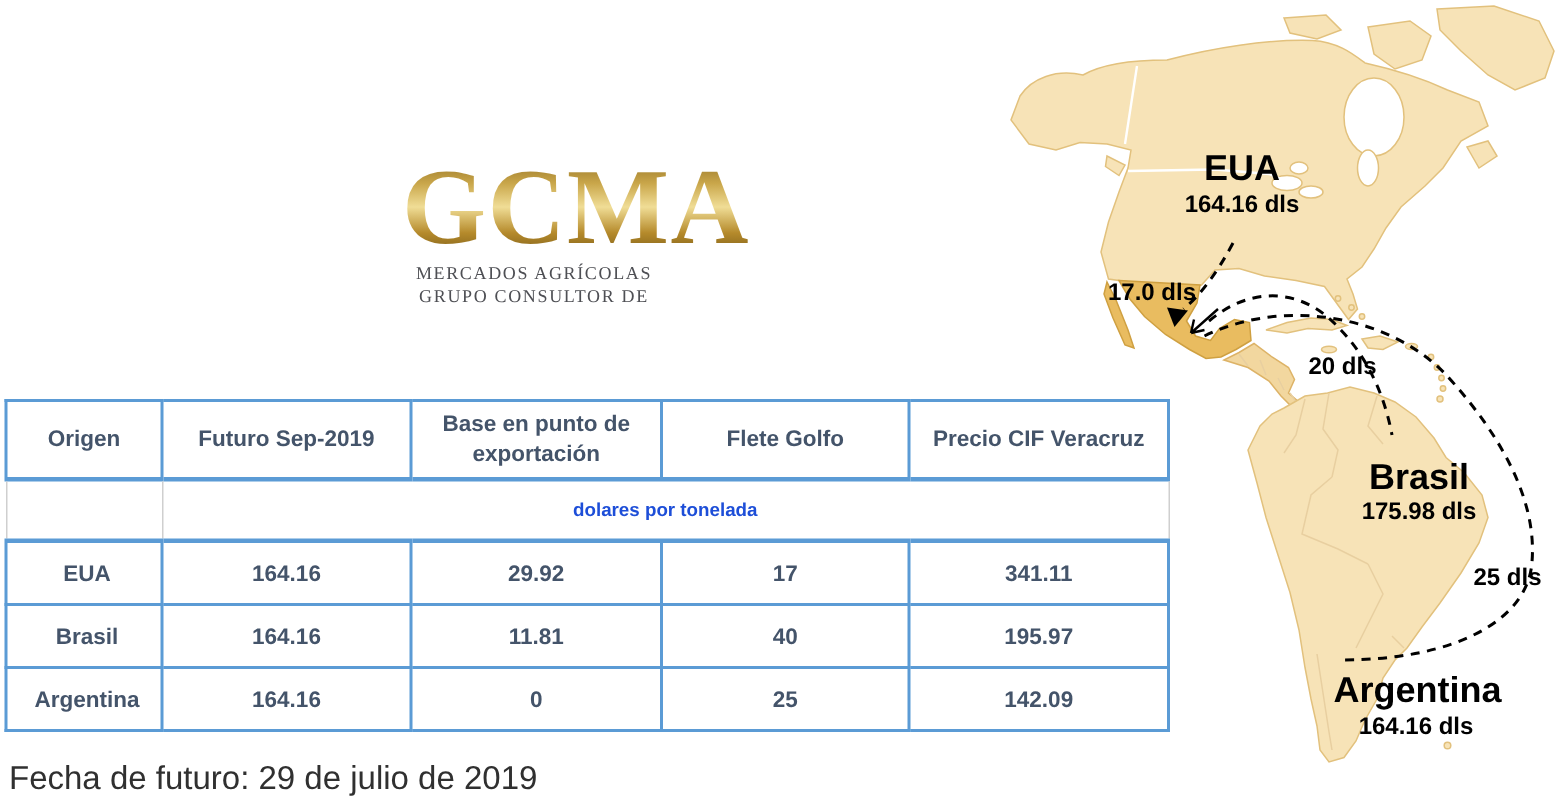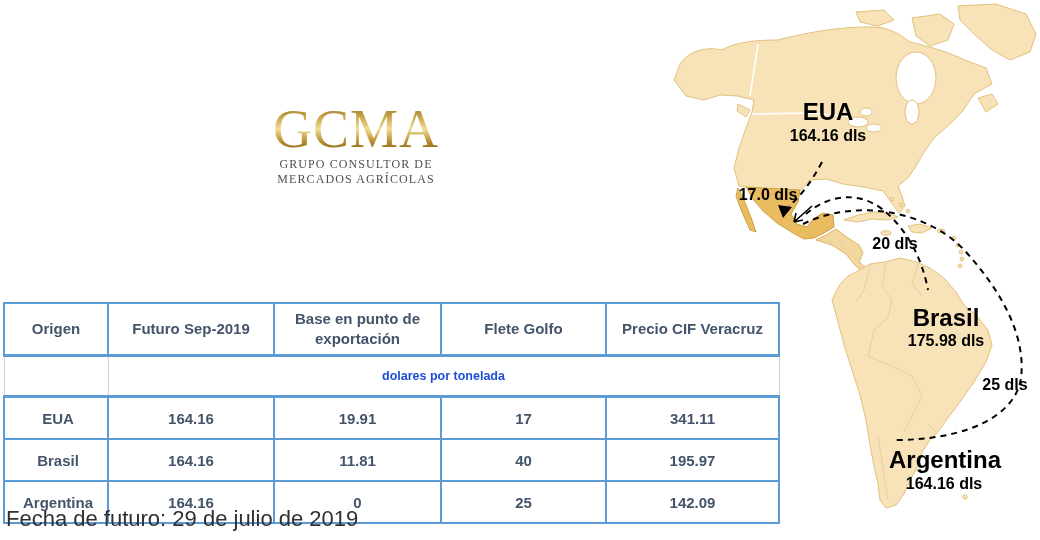--- a/index.html
+++ b/index.html
@@ -1,29 +1,29 @@
 <!DOCTYPE html>
 <html><head>
 <meta charset="utf-8">
 <style>
   html,body{margin:0;padding:0;}
   body{width:1040px;height:540px;background:#ffffff;font-family:"Liberation Sans",sans-serif;position:relative;overflow:hidden;}
 
   
   .logo{position:absolute;left:268px;top:102px;width:176px;text-align:center;}
   .logo-acronym{
-    font-family:"Liberation Serif",serif;font-weight:normal;font-size:54px;line-height:1;letter-spacing:1px;
+    font-family:"Liberation Serif",serif;font-weight:bold;font-size:72px;line-height:1;letter-spacing:1px;
     background:linear-gradient(180deg,#8a681e 0%,#c9a64a 28%,#f0dd96 50%,#b58a2b 74%,#6f5315 100%);
     -webkit-background-clip:text;background-clip:text;color:transparent;display:inline-block;
   }
   .logo-subtitle{font-family:"Liberation Serif",serif;font-size:12px;letter-spacing:1.1px;color:#4e4f54;line-height:1.2;margin-top:1px;}
 
   
   .price-table-wrap{position:absolute;left:3px;top:266px;}
-  table{border-collapse:collapse;table-layout:fixed;width:775px;background:#fff;margin-top:36px;}
+  table{border-collapse:collapse;table-layout:fixed;width:775px;background:#fff;}
   col.c1{width:104px}col.c2{width:166px}col.c3{width:167px}col.c4{width:165px}col.c5{width:173px}
   th{border:2px solid #5B9BD5;border-bottom:3px solid #5B9BD5;color:#44546A;font-size:15px;font-weight:bold;
      height:50px;line-height:1.35;padding:0 4px;text-align:center;}
   th.precio-h{padding:0 14px;}
   tr.unit-row td{border:1px solid #cfcfcf;border-top:none;border-bottom:none;height:36px;
      font-size:12.5px;font-weight:bold;color:#1d4ed8;text-align:center;}
   tr.data-row td{border:2px solid #5B9BD5;font-weight:bold;font-size:15px;color:#44546A;text-align:center;height:38px;}
   tr.data-row.first td{border-top:3px solid #5B9BD5;}
   td.origin{text-align:left;padding-left:5px;}
   td.precio{font-size:19px;color:#000;}
@@ -43,22 +43,22 @@
   .thin-arrow{fill:none;stroke:#000;stroke-width:1.6;}
   .country-label{font-family:"Liberation Sans",sans-serif;font-weight:bold;font-size:24px;fill:#000;text-anchor:middle;}
   .price-label{font-family:"Liberation Sans",sans-serif;font-weight:bold;font-size:16px;fill:#000;text-anchor:middle;}
   .freight-label{font-family:"Liberation Sans",sans-serif;font-weight:bold;font-size:16px;fill:#000;text-anchor:middle;}
 </style>
 </head>
 <body>
 
 <div class="logo">
   <div class="logo-acronym">GCMA</div>
+  <div class="logo-subtitle">MERCADOS AGRÍCOLAS</div>
   <div class="logo-subtitle">GRUPO CONSULTOR DE</div>
-  <div class="logo-subtitle">MERCADOS AGRÍCOLAS</div>
 </div>
 
 <div class="price-table-wrap">
   <table>
     <colgroup>
         <col class="c1">
         <col class="c2">
         <col class="c3">
         <col class="c4">
         <col class="c5">
@@ -73,21 +73,21 @@
       </tr>
     </thead>
     <tbody>
       <tr class="unit-row">
         <td></td>
         <td colspan="4">dolares por tonelada</td>
       </tr>
       <tr class="data-row first">
         <td class="origin">EUA</td>
         <td>164.16</td>
-        <td>19.91</td>
+        <td>29.92</td>
         <td>17</td>
         <td class="precio">341.11</td>
       </tr>
       <tr class="data-row">
         <td class="origin">Brasil</td>
         <td>164.16</td>
         <td>11.81</td>
         <td>40</td>
         <td class="precio">195.97</td>
       </tr>

